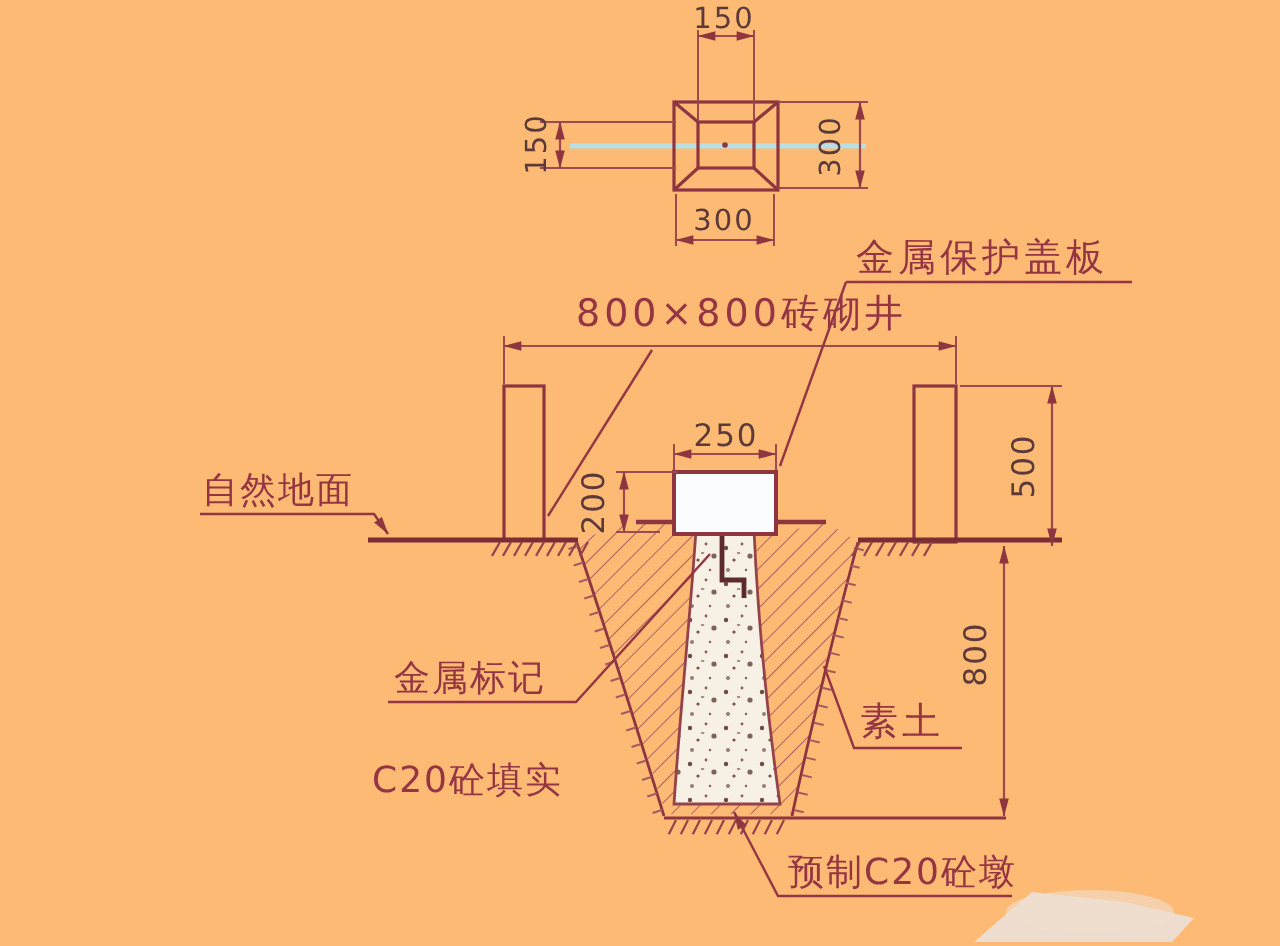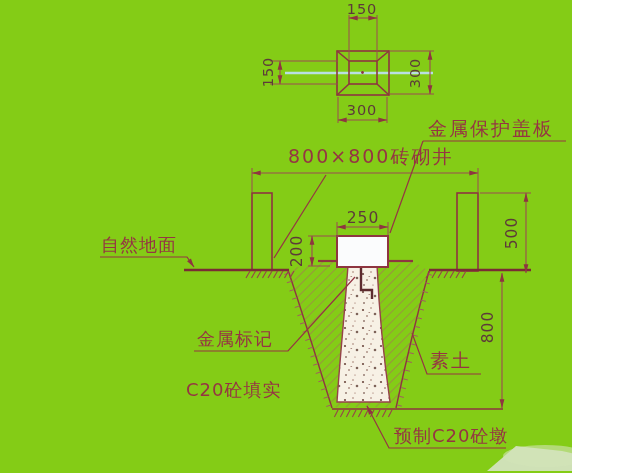--- a/index.html
+++ b/index.html
@@ -1,16 +1,16 @@
 <!DOCTYPE html>
 <html><head>
 <meta charset="utf-8">
 <style>
   html,body{margin:0;padding:0;background:#ffffff;}
-  #stage{position:relative;width:572px;height:473px;background:#84cc16;overflow:hidden;
+  #stage{position:relative;width:640px;height:473px;background:#fdba74;overflow:hidden;
          font-family:"DejaVu Sans","Liberation Sans",sans-serif;}
   svg{position:absolute;inset:0;}
   text{font-family:"DejaVu Sans","Liberation Sans",sans-serif;}
   .cjk{fill:#953543;font-size:19px;letter-spacing:2px;}
   .cjk-sm{fill:#953543;font-size:18px;letter-spacing:1px;}
   .num{fill:#5d3a3a;font-size:14.5px;letter-spacing:1px;}
   .num2{fill:#5d3a3a;font-size:15.5px;letter-spacing:1px;}
   .ln{stroke:#8e3540;stroke-width:1.6;fill:none;}
   .lnbox{stroke:#8e3540;stroke-width:2;fill:#fbfcfd;}
   .dim{stroke:#9c4a52;stroke-width:1.1;fill:none;}

